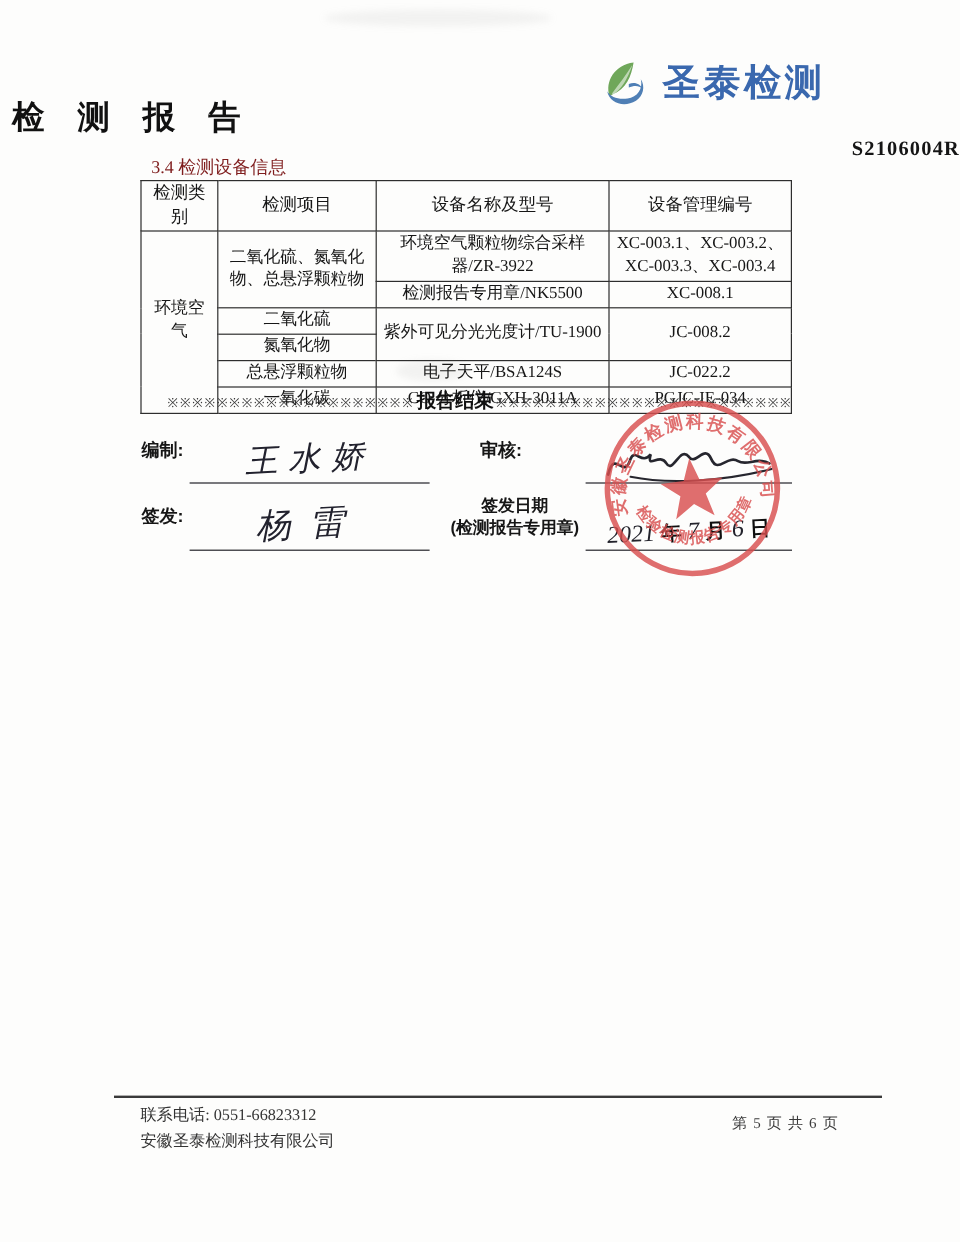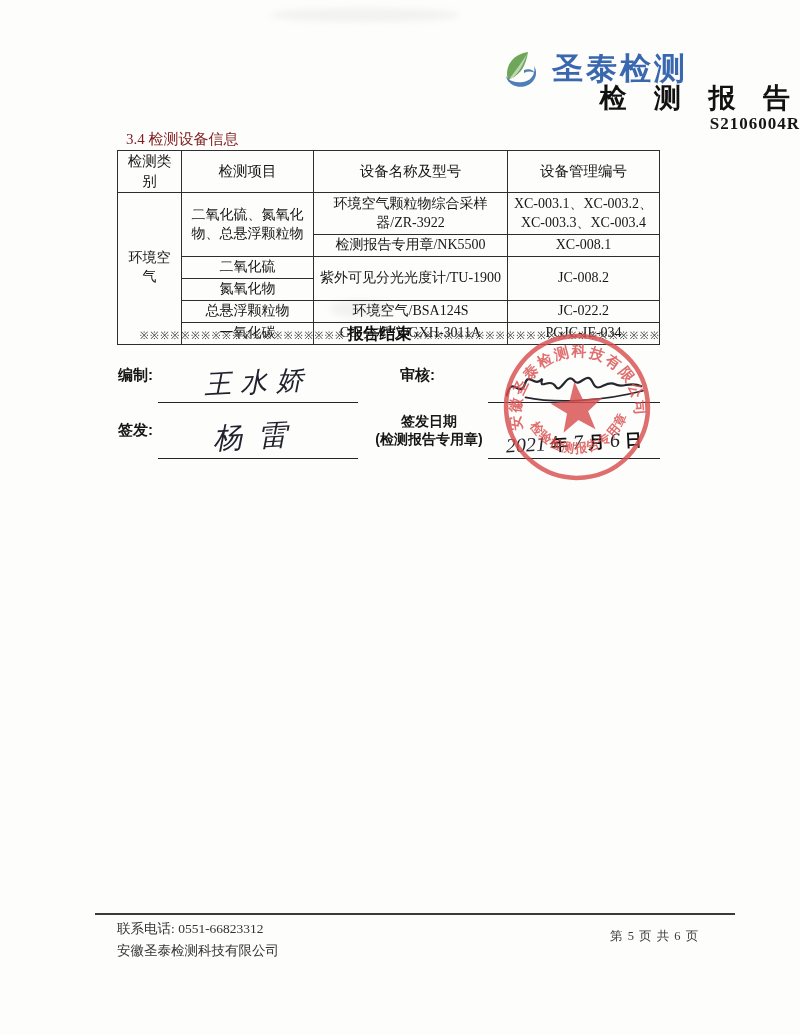--- a/index.html
+++ b/index.html
@@ -6,21 +6,21 @@
   .page{position:relative;width:800px;height:1035px;background:#fdfdfc;overflow:hidden;
         font-family:"Liberation Serif","DejaVu Serif",serif;color:#1c1c1c;}
   .smudge{position:absolute;background:rgba(150,150,150,.10);border-radius:50%;filter:blur(3px);}
 
   
   .logo{position:absolute;left:498px;top:46px;display:flex;align-items:center;gap:8px;}
   .logo-text{font-family:"Liberation Sans","DejaVu Sans",sans-serif;font-weight:bold;
              font-size:31px;color:#3a68ae;letter-spacing:3px;}
 
   
-  .title{position:absolute;left:0;top:80px;width:100%;text-align:right;
+  .title{position:absolute;left:0;top:80px;width:100%;text-align:left;
          font-family:"Liberation Sans","DejaVu Sans",sans-serif;font-weight:bold;
          font-size:27px;letter-spacing:10px;padding-left:10px;box-sizing:border-box;color:#111;}
   .report-no{position:absolute;left:0;top:114px;width:100%;text-align:right;
              font-weight:bold;font-size:17px;letter-spacing:1px;color:#151515;}
   .sec-heading{position:absolute;left:126px;top:130px;font-size:15px;color:#7f1d1d;}
 
   
   .equip-table{position:absolute;left:117px;top:150px;border-collapse:collapse;table-layout:fixed;}
   .equip-table td,.equip-table th{border:1.4px solid #2e2e2e;text-align:center;vertical-align:middle;
       font-size:14px;font-weight:normal;padding:1px 4px;line-height:1.35;color:#161616;}
@@ -110,21 +110,21 @@
     <tr class="rh">
       <td>二氧化硫</td>
       <td rowspan="2">紫外可见分光光度计/TU-1900</td>
       <td rowspan="2">JC-008.2</td>
     </tr>
     <tr class="rh">
       <td>氮氧化物</td>
     </tr>
     <tr class="rh">
       <td>总悬浮颗粒物</td>
-      <td>环境空气/BSA124S</td>
+      <td>电子天平/BSA124S</td>
       <td>JC-022.2</td>
     </tr>
     <tr class="rh">
       <td>一氧化碳</td>
       <td>CO 分析仪/GXH-3011A</td>
       <td>PGJC-IE-034</td>
     </tr>
   </tbody>
     </table>
 

